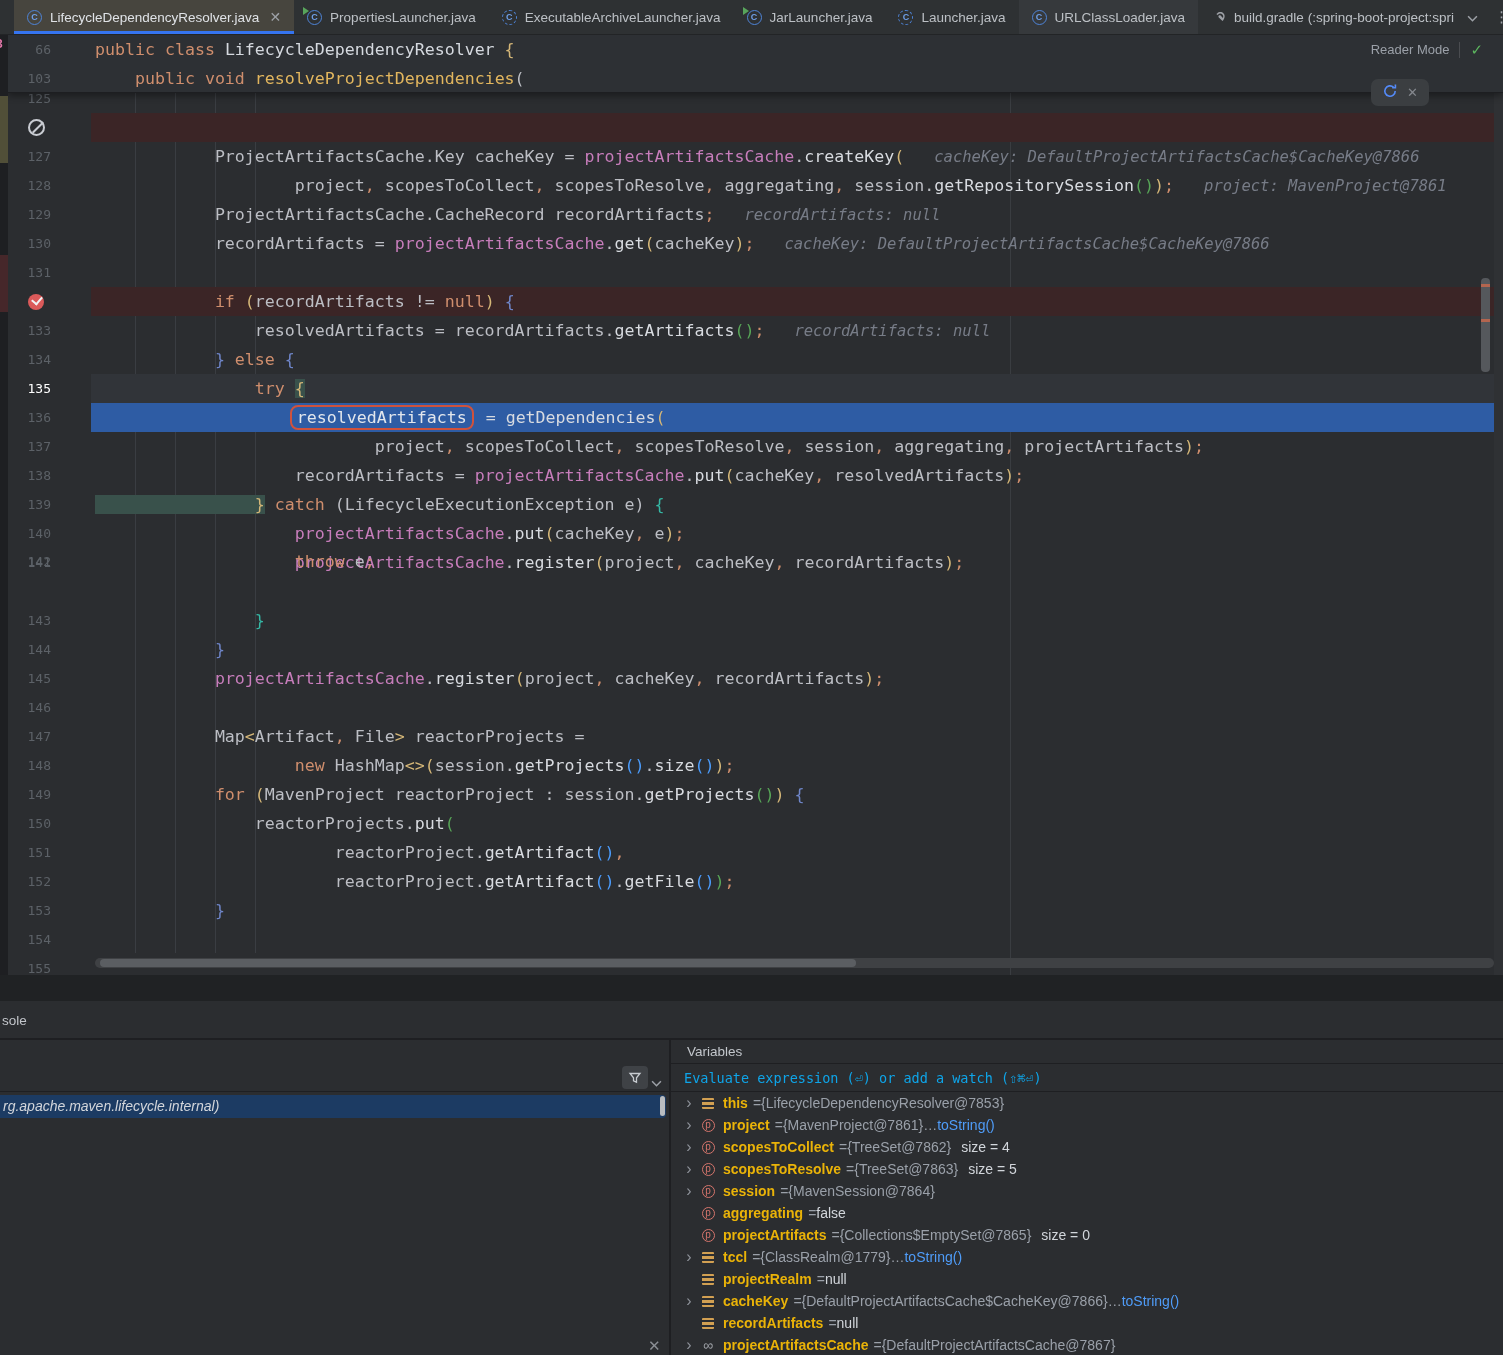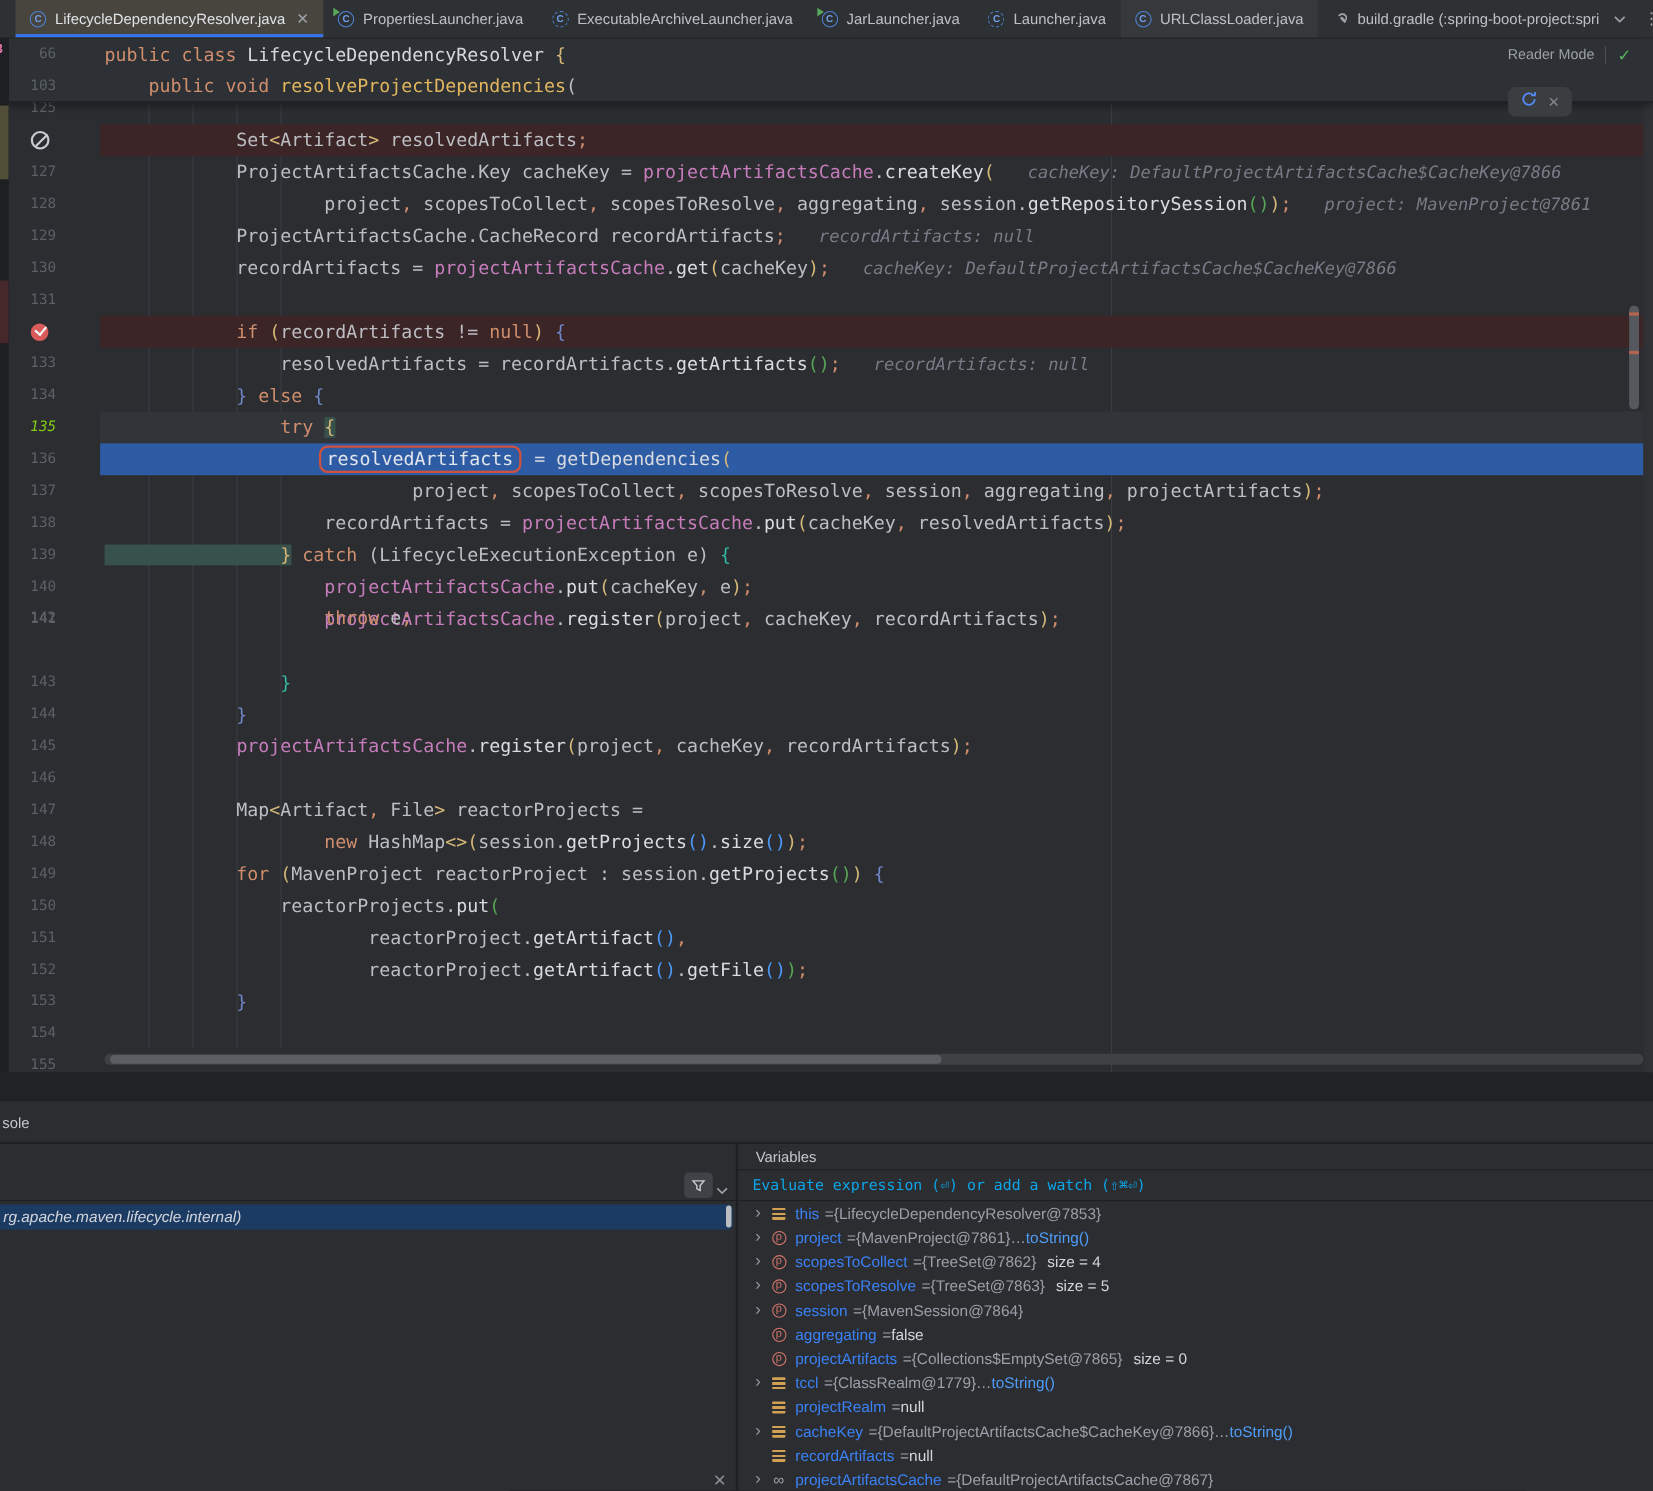--- a/index.html
+++ b/index.html
@@ -41,21 +41,21 @@
   .margin-guide { position:absolute; top:0; bottom:0; width:1px; background:#3a3d41; z-index:1; }
   .stripe-col { position:absolute; right:0; top:0; width:9px; height:100%; background:#2f3134; z-index:4; }
 
   .line { position:absolute; left:0; width:100%; height:29px; z-index:2; }
   .lbg { position:absolute; left:83px; width:1403px; top:0; height:29px; }
   .bg-breakpoint { background:#3b2526; }
   .bg-exec { background:#2e5ca4; }
   .bg-caret { background:#313439; }
   .lnum { position:absolute; left:0; top:0; width:43px; text-align:right;
     font:13px "DejaVu Sans Mono", monospace; color:#5c6167; line-height:29px; }
-  .lnum.cur { color:#84cc16;font-style:italic; }
+  .lnum.cur { color:#ffffff; }
   .lcode { position:absolute; left:87px; top:0; line-height:29px;
     font-family:"DejaVu Sans Mono", monospace; font-size:16.6px; white-space:pre; }
   .hint { color:#777c87; font-style:italic; margin-left:30px; font-size:15.5px; }
 
   .tk-kw  { color:#cf8e6d; }
   .tk-def { color:#bcbec4; }
   .tk-wht { color:#d5d9df; }
   .tk-fld { color:#c77dbb; }
   .tk-mth { color:#d8dbe0; }
   .tk-mdl { color:#e2b65e; }
@@ -123,21 +123,21 @@
   .vars-eval { height:28px; line-height:28px; padding-left:13px; color:#0ea5e9; font-size:13.5px;
     font-family:"DejaVu Sans Mono","DejaVu Sans",monospace; border-bottom:1px solid #1e1f22; }
   .var-row { display:flex; align-items:center; height:22px; font-size:14px; white-space:nowrap; }
   .var-chevron { width:16px; margin-left:10px; color:#8d9199; font-size:16px; line-height:22px; text-align:center; }
   .var-icon-slot { width:18px; margin-left:2px; display:flex; align-items:center; justify-content:center; }
   .icon-local { width:12px; height:11px; border-radius:1px;
     background:repeating-linear-gradient(180deg,#d2a052 0 2.4px, transparent 2.4px 4.3px); }
   .icon-param { width:13px; height:13px; border-radius:50%; border:1.4px solid #d5756c; color:#d5756c;
     font:10px/10.5px "Liberation Sans",sans-serif; text-align:center; }
   .icon-infty { color:#9da0a6; font-size:14px; line-height:14px; }
-  .var-name { color:#3b82f6; font-weight:normal; margin-left:6px; }
+  .var-name { color:#eab308; font-weight:bold; margin-left:6px; }
   .var-eq { color:#9aa0a9; margin-left:5px; }
   .var-ref { color:#9aa0a9; }
   .var-lit { color:#d2d6db; }
   .var-size { color:#d2d6db; margin-left:10px; }
   .var-dots { color:#9aa0a9; }
   .var-link { color:#4f9cf8; }
 </style>
 </head>
 <body>
 
@@ -214,21 +214,20 @@
   <div class="stripe-col"></div>
 
   <div id="code-lines">
       <div class="line" style="top: 49px;">
         <span class="lnum">125</span>
         <span class="lcode"></span>
       </div>
       <div class="line" style="top: 78px;">
         <div class="lbg bg-breakpoint"></div>
         <span class="bp-muted"></span>
-        <span class="lcode"><span class="tk-def">            Set</span><span class="tk-ylw">&lt;</span><span class="tk-def">Artifact</span><span class="tk-ylw">&gt;</span><span class="tk-def"> resolvedArtifacts</span><span class="tk-kw">;</span></span>
       </div>
       <div class="line" style="top: 107px;">
         <span class="lnum">127</span>
         <span class="lcode"><span class="tk-def">            ProjectArtifactsCache.Key cacheKey = </span><span class="tk-fld">projectArtifactsCache</span><span class="tk-def">.</span><span class="tk-mth">createKey</span><span class="tk-ylw">(</span><span class="hint">cacheKey: DefaultProjectArtifactsCache$CacheKey@7866</span></span>
       </div>
       <div class="line" style="top: 136px;">
         <span class="lnum">128</span>
         <span class="lcode"><span class="tk-def">                    project</span><span class="tk-kw">,</span><span class="tk-def"> scopesToCollect</span><span class="tk-kw">,</span><span class="tk-def"> scopesToResolve</span><span class="tk-kw">,</span><span class="tk-def"> aggregating</span><span class="tk-kw">,</span><span class="tk-def"> session.</span><span class="tk-mth">getRepositorySession</span><span class="tk-grn">()</span><span class="tk-ylw">)</span><span class="tk-kw">;</span><span class="hint">project: MavenProject@7861</span></span>
       </div>
       <div class="line" style="top: 165px;">

